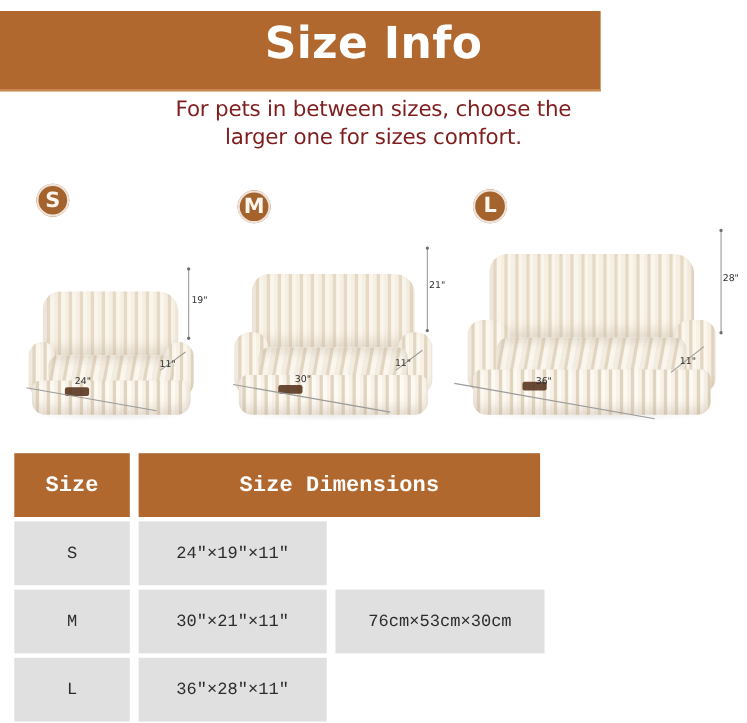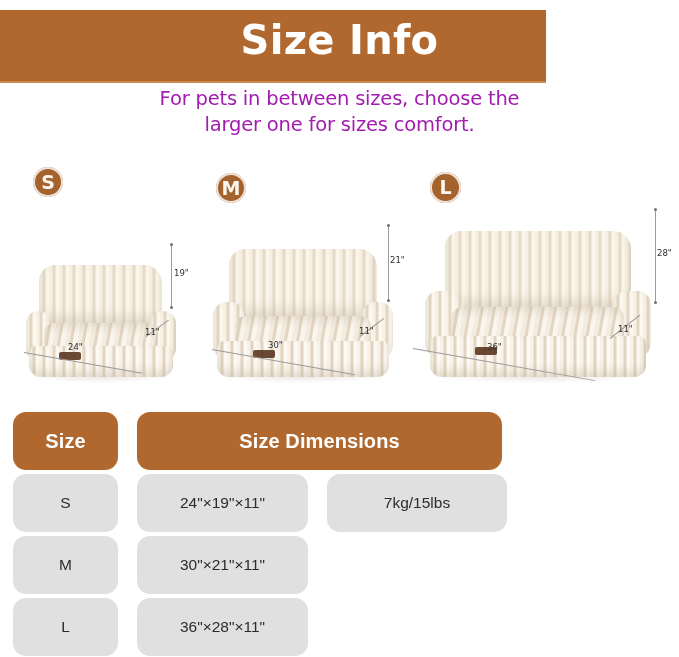--- a/index.html
+++ b/index.html
@@ -46,21 +46,21 @@
     letter-spacing: 0.3px;
     font-family: "DejaVu Sans", sans-serif;
   }
 
   
   .subtitle {
     position: absolute;
     left: 0; top: 86px;
     width: 679px;
     text-align: center;
-    color: #a21caf;
+    color: #7f1d1d;
     font-size: 19.5px;
     line-height: 26px;
     font-family: "DejaVu Sans", sans-serif;
     letter-spacing: -0.2px;
   }
   .subtitle .ln { display: block; }
 
   
   .showcase {
     position: absolute;
@@ -206,24 +206,23 @@
     display: flex;
     width: 100%;
   }
   .trow + .trow { margin-top: 4px; }
 
   .cell {
     display: flex;
     align-items: center;
     justify-content: center;
     text-align: right;
-    font-family: Liberation Sans, sans-serif;
-    border-radius: 13px;
-  }
-  .cell + .cell { margin-left: 19px; }
+    font-family: Liberation Mono, monospace;
+  }
+  .cell + .cell { margin-left: 8px; }
 
   .head-row .cell {
     background: #b0682e;
     color: #ffffff;
     height: 58px;
     font-size: 20px;
     font-weight: bold;
     letter-spacing: 0.1px;
   }
 
@@ -336,26 +335,26 @@
   <div class="size-table">
 
     <div class="trow head-row">
       <div class="cell c-head-size">Size</div>
       <div class="cell c-head-dim">Size Dimensions</div>
     </div>
 
     <div class="trow body-row">
       <div class="cell c-size">S</div>
       <div class="cell c-dim-in">24"×19"×11"</div>
-      <div class="cell c-weight">7kg/15lbs</div>
     </div>
 
     <div class="trow body-row">
       <div class="cell c-size">M</div>
       <div class="cell c-dim-in">30"×21"×11"</div>
+      <div class="cell c-dim-cm">76cm×53cm×30cm</div>
     </div>
 
     <div class="trow body-row">
       <div class="cell c-size">L</div>
       <div class="cell c-dim-in">36"×28"×11"</div>
     </div>
 
   </div>
 
 </div>

